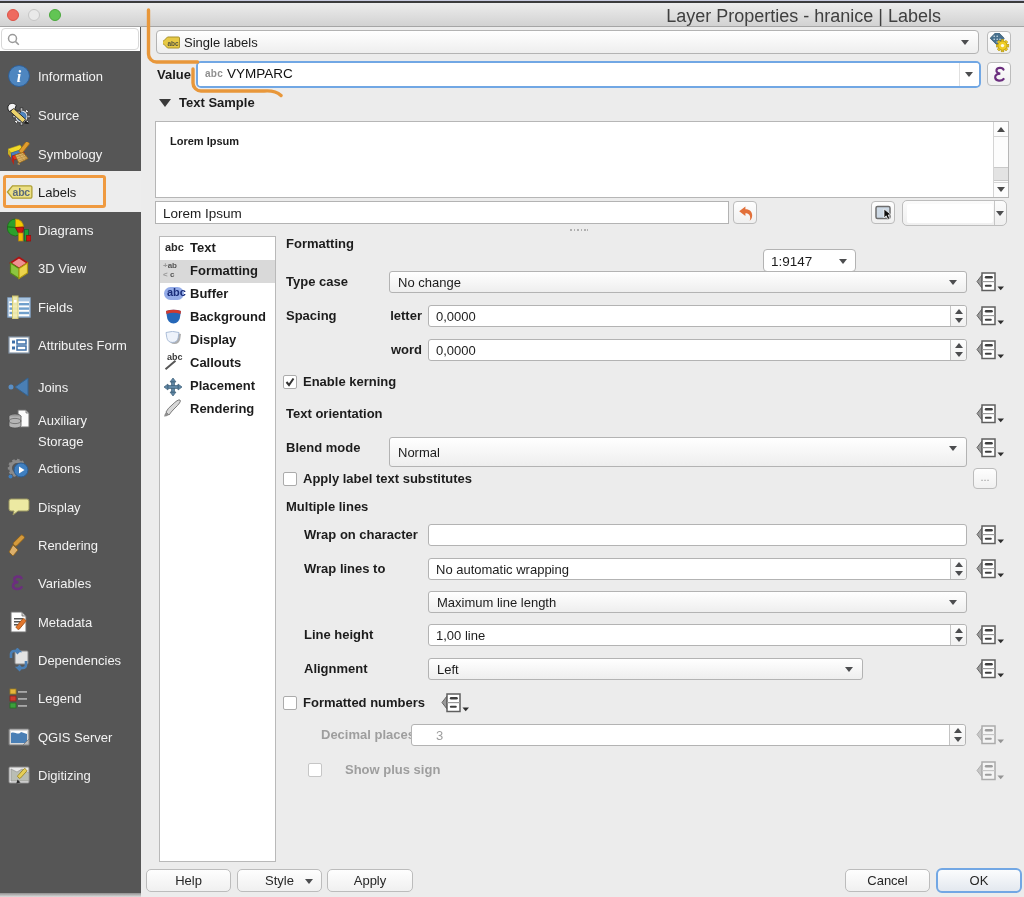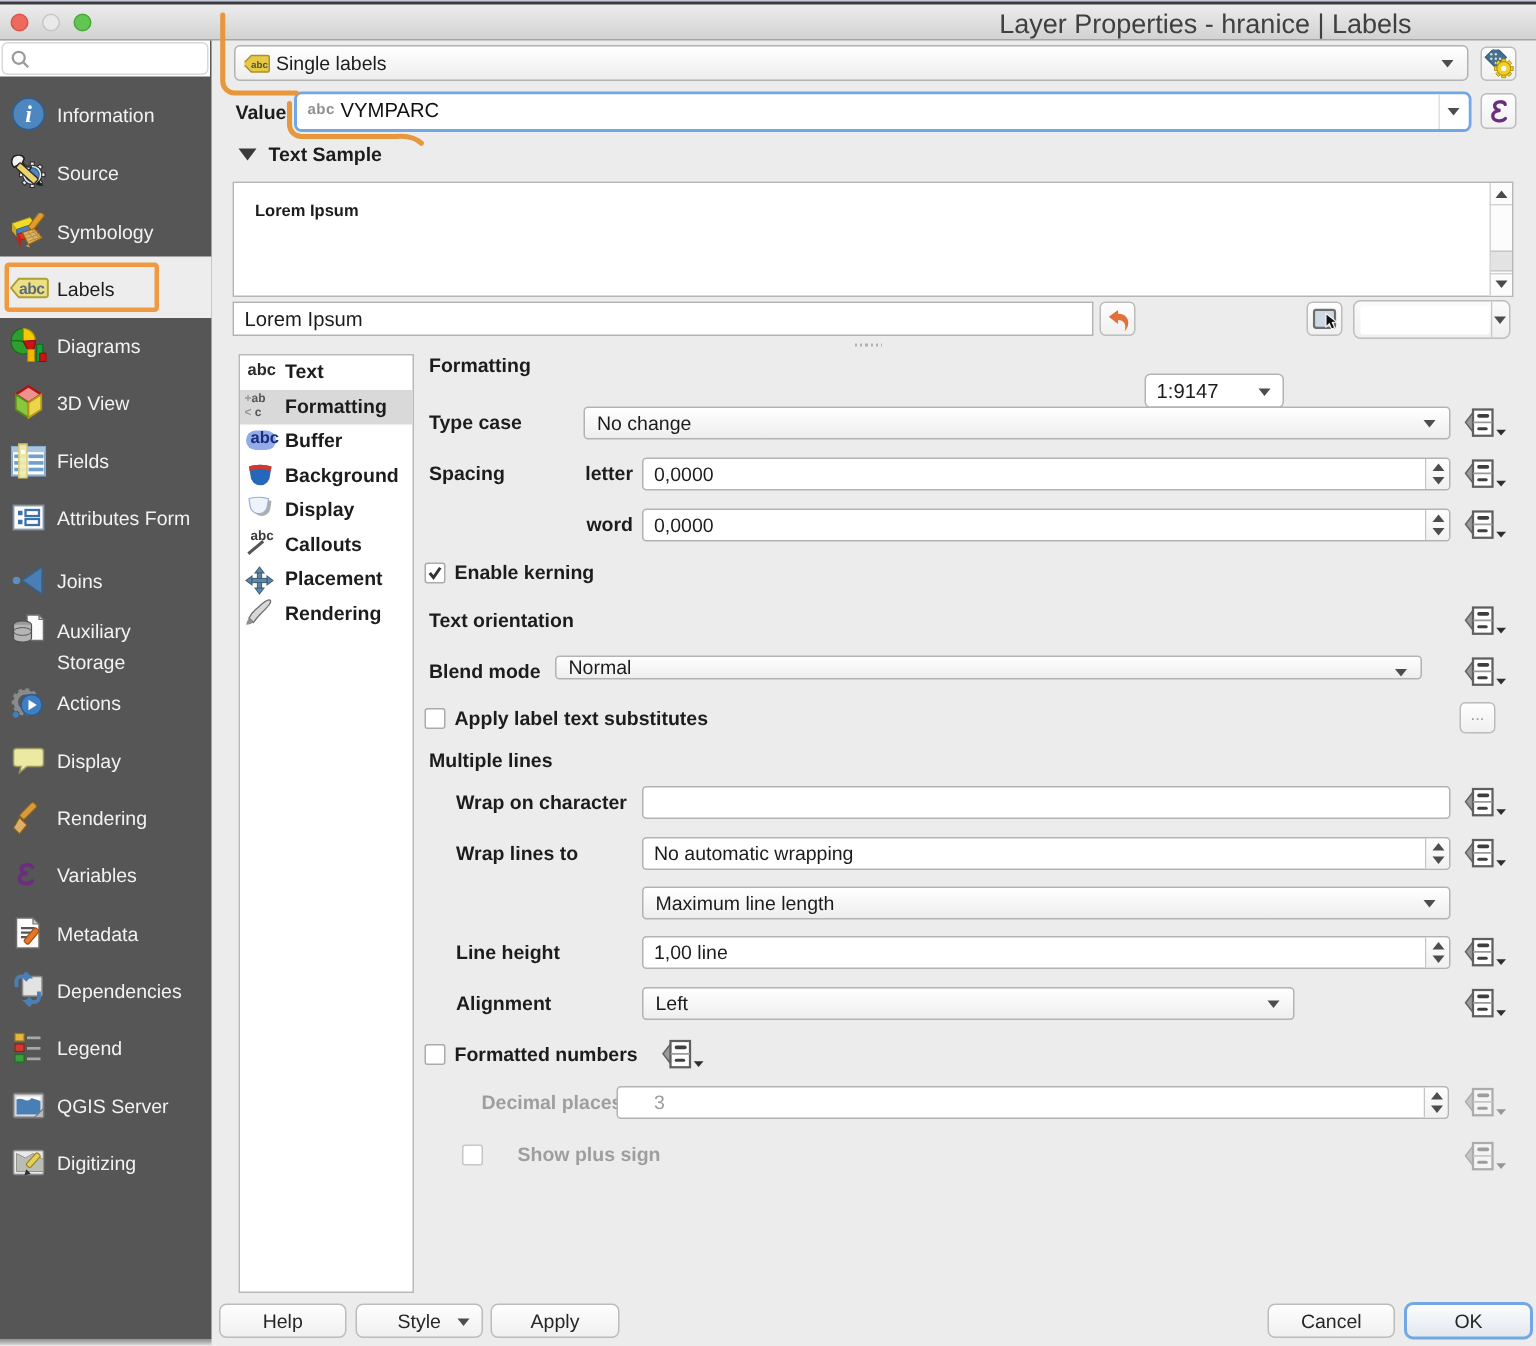--- a/index.html
+++ b/index.html
@@ -433,21 +433,21 @@
       <svg style="position:absolute;left:1px;top:1px" width="10" height="10" viewBox="0 0 10 10">
         <path d="M1.5 5 l2.5 3 4.5-6.5" fill="none" stroke="#333" stroke-width="2"></path>
       </svg>
     </div>
   <div class="t" style="left:303px;top:374px;">Enable kerning</div>
   <div class="t" style="left:286px;top:406px;">Text orientation</div>
   <svg class="dd" style="left:975px;top:403px" viewBox="0 0 30 21">
       <use href="#ddi"></use>
     </svg>
   <div class="t" style="left:286px;top:440px;">Blend mode</div>
-  <div class="combo" style="left:370px;top:437px;width:578px;height:16px;text-align:center;">
+  <div class="combo" style="left:389px;top:437px;width:578px;height:30px;text-align:center;">
       <span class="txt">Normal</span>
       <div class="darr" style="right:9px;top:8px"></div>
     </div>
   <svg class="dd" style="left:975px;top:437px" viewBox="0 0 30 21">
       <use href="#ddi"></use>
     </svg>
   <div class="cb" style="left:283px;top:472px;"></div>
   <div class="t" style="left:303px;top:471px;">Apply label text substitutes</div>
   <div class="btn" style="left:973px;top:468px;width:24px;height:21px;border-radius:4px;color:#9a9a9a;font-size:11px;line-height:16px;">...</div>
   <div class="t" style="left:286px;top:499px;">Multiple lines</div>

